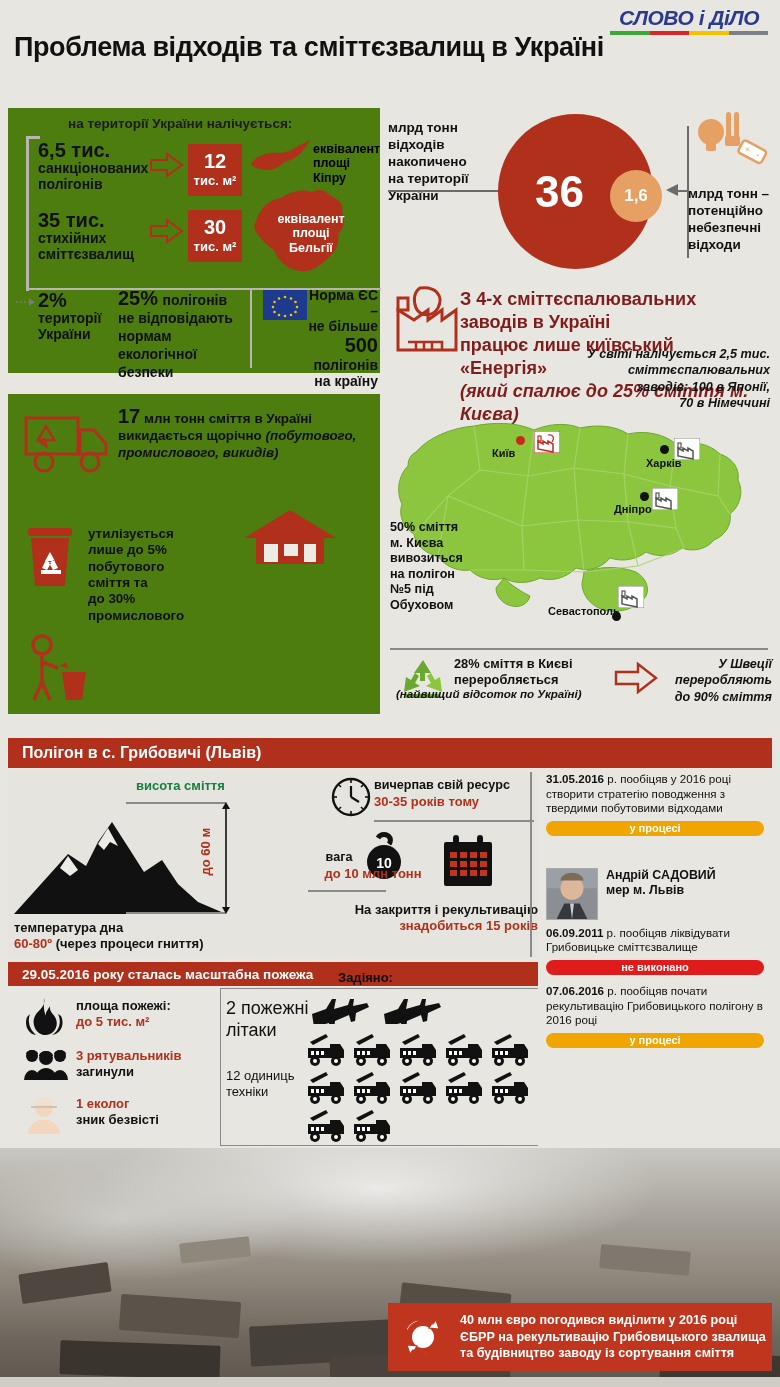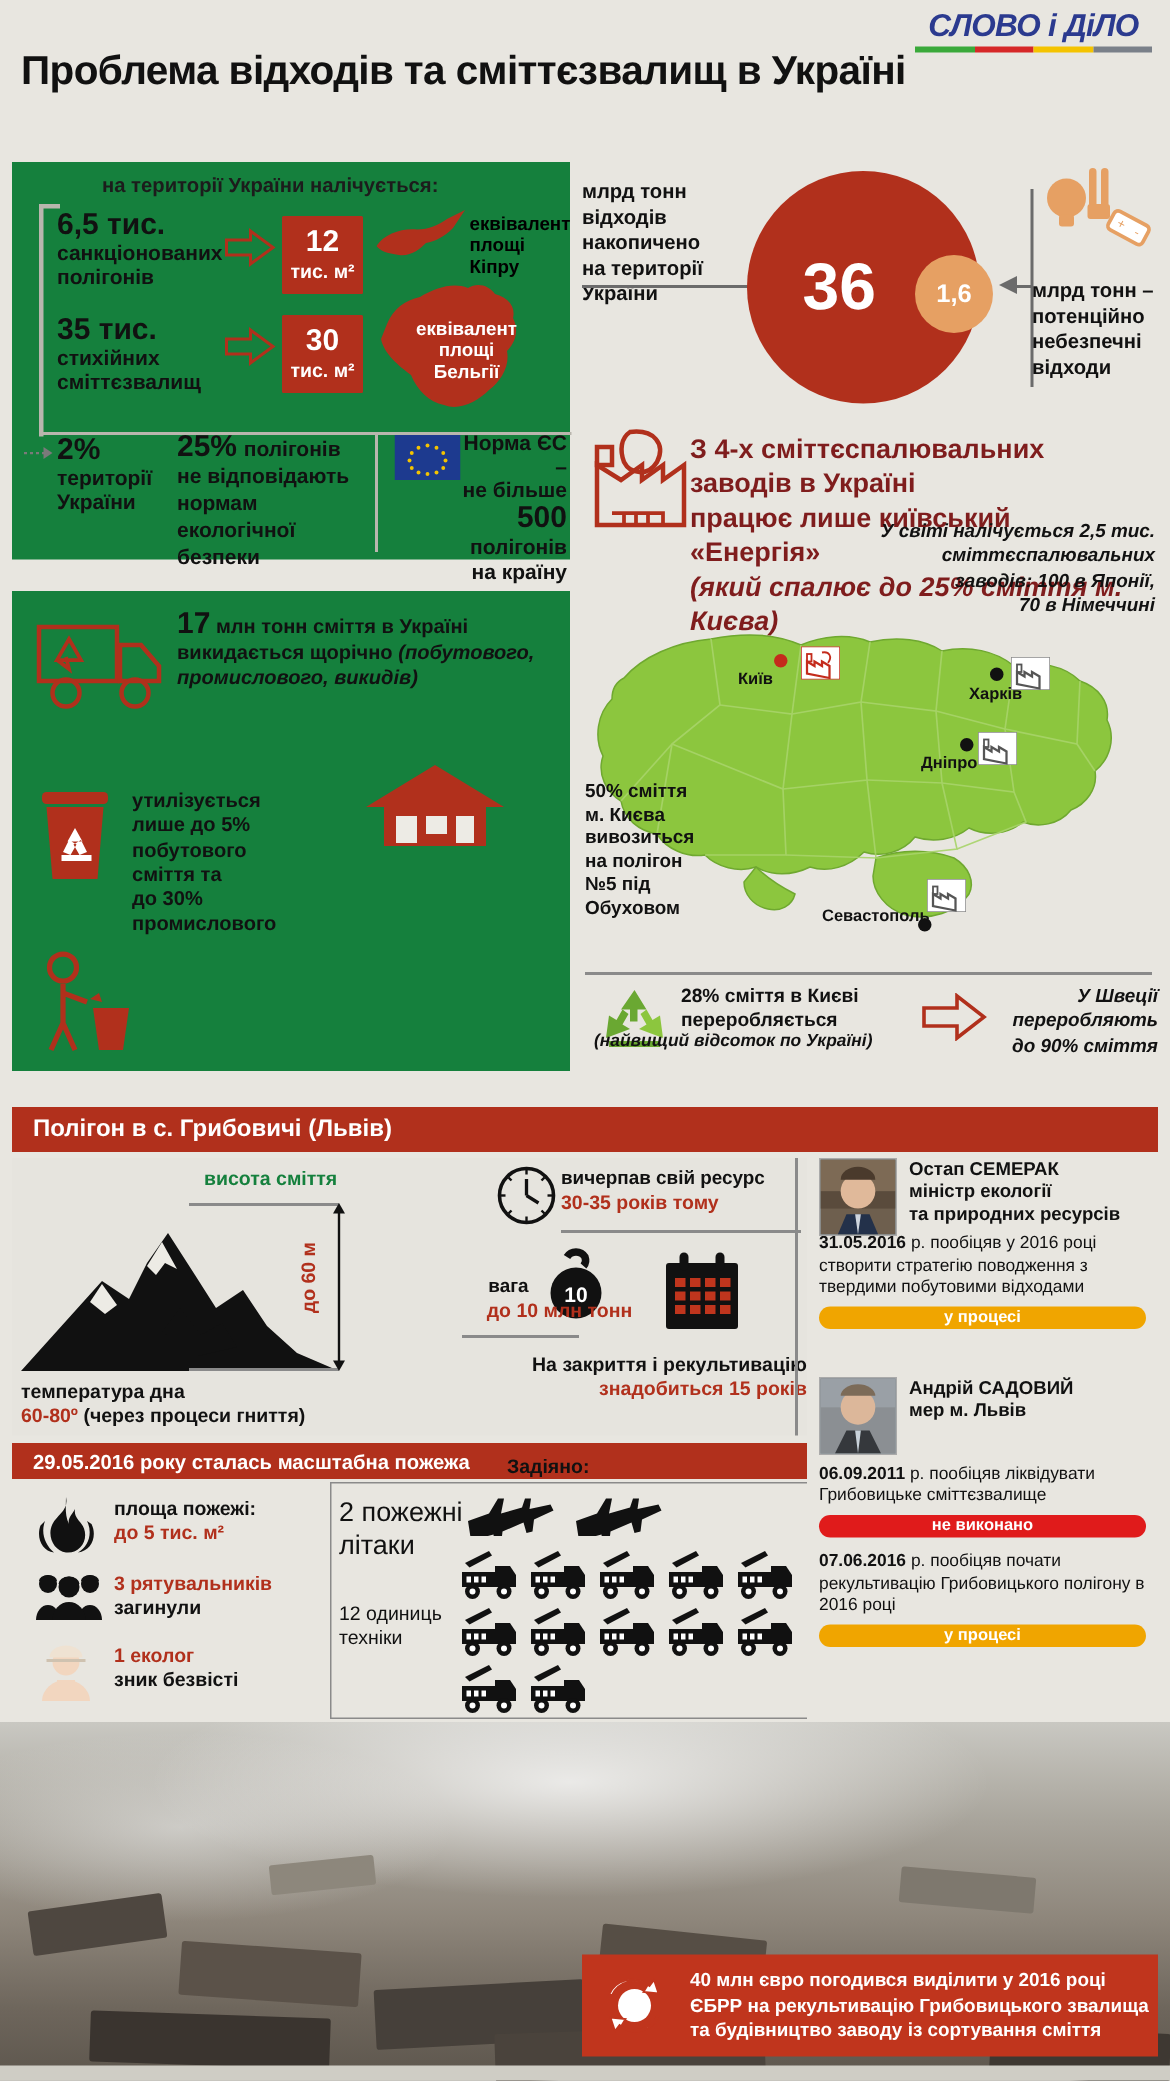--- a/index.html
+++ b/index.html
@@ -17,21 +17,21 @@
   .logo { position:absolute; right:12px; top:6px; text-align:center; }
   .logo-text { font-size:21px; font-weight:bold; color:#2b3a8f; letter-spacing:-0.5px; font-style:italic; }
   .logo-bars { display:flex; width:158px; height:4px; margin-top:1px; }
   .logo-bars i { flex:1; }
   .page-title {
     position:absolute; left:14px; top:32px;
     font-size:27px; font-weight:bold; color:#111; letter-spacing:-0.4px;
   }
 
   
-  .card { position:absolute; background:#15803d; }
+  .card { position:absolute; background:#4d7c0f; }
   .red { color:#b1301c; }
   .bold { font-weight:bold; }
   .ital { font-style:italic; }
 
   
   #p1 { left:8px; top:108px; width:372px; height:265px; }
   #p1 .cap { position:absolute; left:60px; top:8px; font-size:13.5px; font-weight:bold; color:#1c1c1c; }
   .bracket { position:absolute; left:18px; top:28px; width:3px; height:155px; background:#b9b6ae; }
   .bracket-top { position:absolute; left:18px; top:28px; width:14px; height:3px; background:#b9b6ae; }
   .bracket-bot { position:absolute; left:18px; top:180px; width:355px; height:2px; background:#b9b6ae; }
@@ -523,36 +523,20 @@
     </svg>
     <div class="recult-txt">
       <div style="font-size:13px">На закриття і рекультивацію</div>
       <div class="red bold" style="font-size:13px">знадобиться 15 років</div>
     </div>
     <div class="sep-line" style="left:522px;top:0px;width:1.5px;height:185px;background:#8a8a8a"></div>
   </div>
 
   <div class="card" id="p8">
 
-    <div class="off" style="height:50px">
-      <svg class="off-photo" style="left:0;top:0" width="52" height="52" viewBox="0 0 52 52">
-        <rect width="52" height="52" fill="#6e5f4e"></rect>
-        <rect x="0" y="0" width="52" height="22" fill="#7d6a55"></rect>
-        <rect x="0" y="22" width="52" height="12" fill="#5a4b3c"></rect>
-        <circle cx="26" cy="22" r="12" fill="#e0b99a"></circle>
-        <path d="M14 14 a12 9 0 0 1 24 0 z" fill="#4a3a2c"></path>
-        <path d="M12 52 l6 -14 h16 l6 14 z" fill="#23314a"></path>
-        <path d="M24 38 h4 l-2 14 z" fill="#cfd6de"></path>
-      </svg>
-      <div style="position:absolute;left:60px;top:0;width:166px">
-        <div class="off-name">Остап СЕМЕРАК</div>
-        <div class="off-name" style="white-space:pre-line;font-weight:bold">міністр екології
-та природних ресурсів</div>
-      </div>
-    </div>
     <div class="promise" style="margin-top:0">
       <b>31.05.2016</b><span> р. пообіцяв у 2016 році створити стратегію поводження з твердими побутовими відходами</span>
     </div>
     <div class="pill proc" style="margin-top:5px;width:218px">у процесі</div>
 
     <div class="off" style="height:50px;margin-top:32px">
       <svg class="off-photo" style="left:0;top:0" width="52" height="52" viewBox="0 0 52 52">
         <rect width="52" height="52" fill="#8b8f93"></rect>
         <rect x="0" y="0" width="52" height="20" fill="#9aa0a6"></rect>
         <circle cx="26" cy="20" r="12" fill="#dcb79a"></circle>

